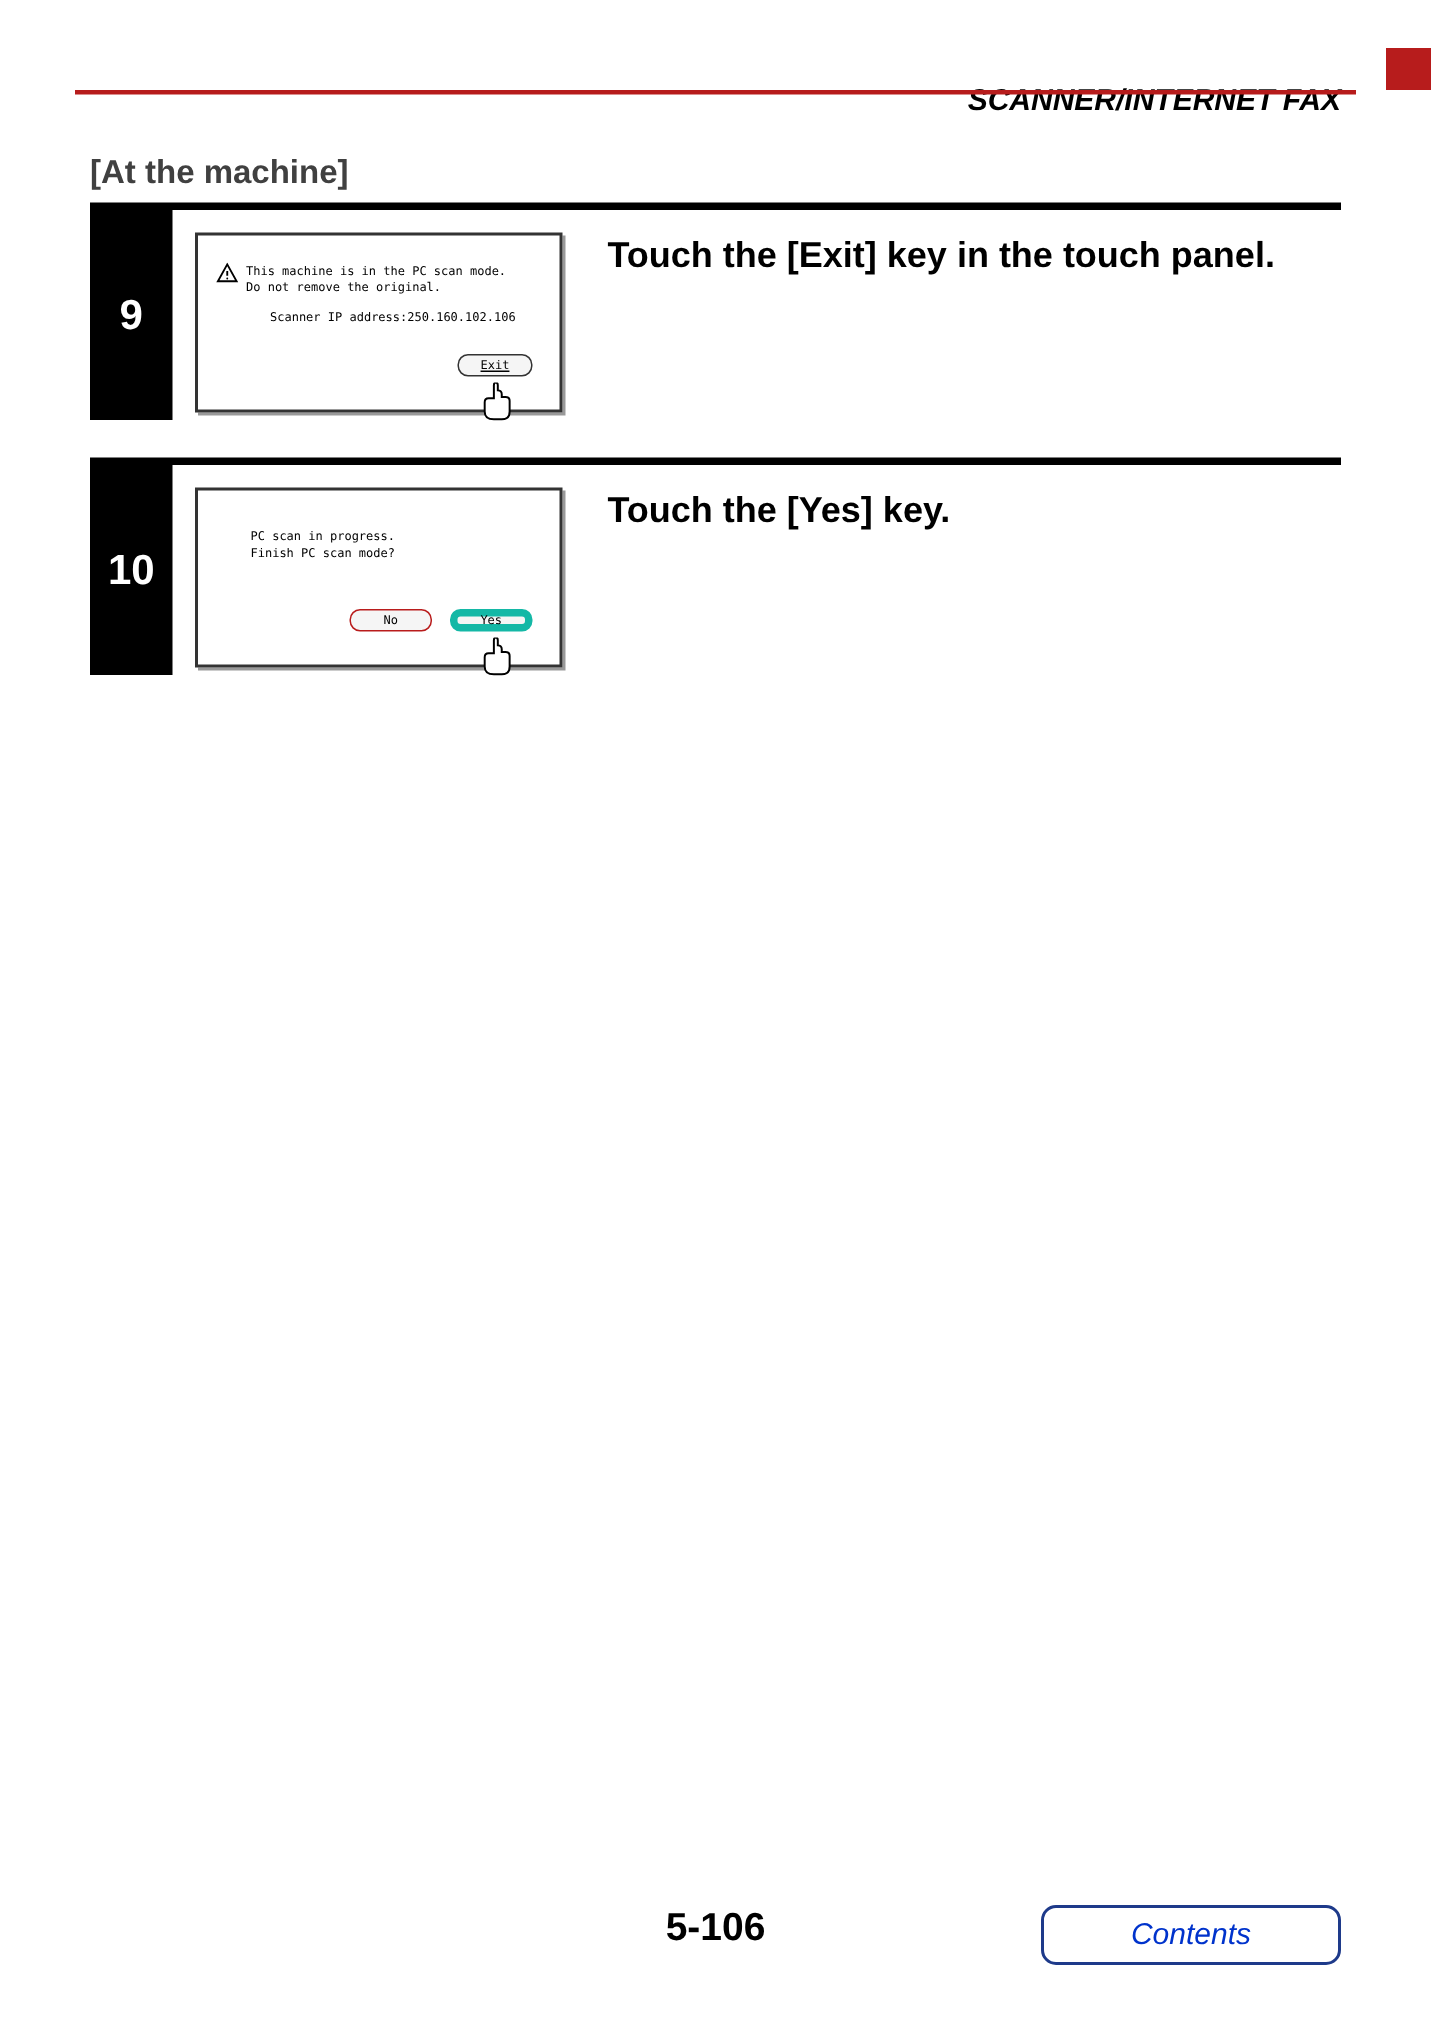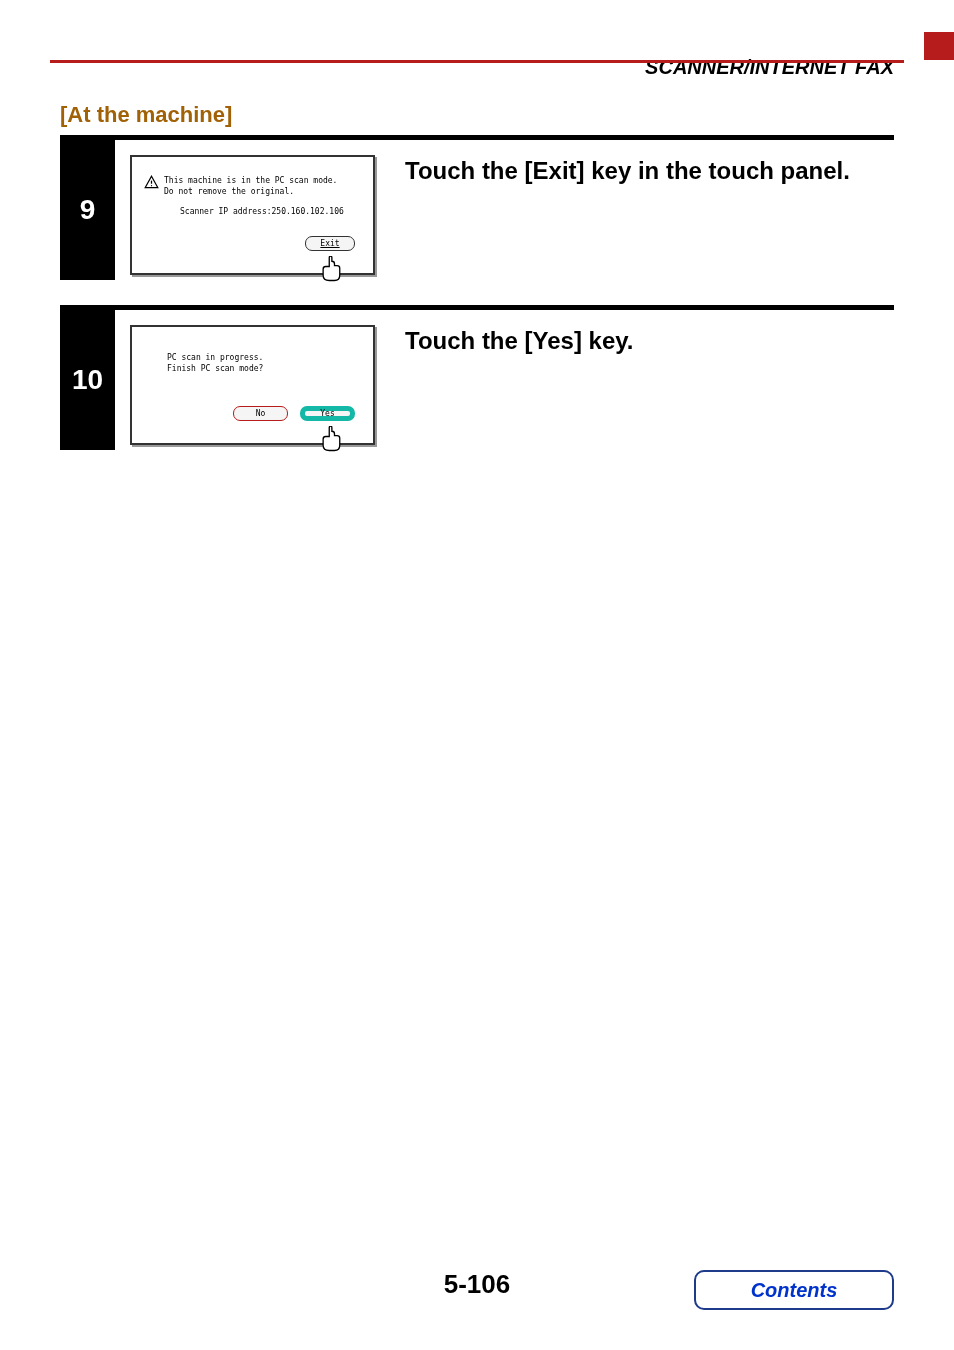--- a/index.html
+++ b/index.html
@@ -35,21 +35,21 @@
       right: 50px;
       height: 3px;
       background: #b71c1c;
     }
     .subtitle {
       position: absolute;
       top: 102px;
       left: 60px;
       font-weight: bold;
       font-size: 22px;
-      color: #a16207;
+      color: #404040;
     }
     .steps-container {
       position: absolute;
       top: 135px;
       left: 60px;
       right: 60px;
     }
     .step-row {
       display: flex;
       align-items: stretch;
@@ -186,21 +186,21 @@
       bottom: 40px;
       right: 60px;
       width: 200px;
       height: 40px;
       border: 2px solid #1e3a8a;
       border-radius: 10px;
       display: flex;
       align-items: center;
       justify-content: center;
       color: #0033cc;
-      font-weight: bold;
+      font-weight: normal;
       font-style: italic;
       font-size: 20px;
       background: #fff;
     }
     .step-wrap { width:100%; }
   </style>
 </head>
 <body>
 
 <div class="header-bar"></div>

